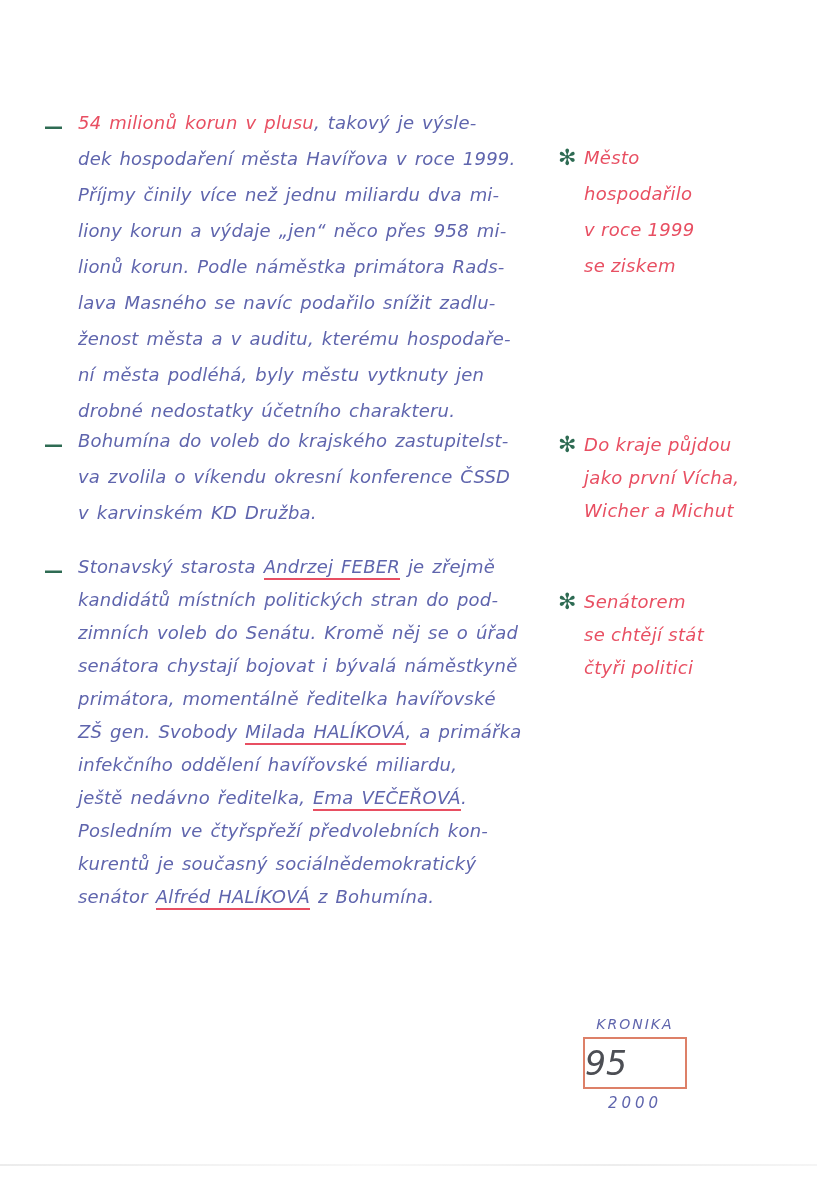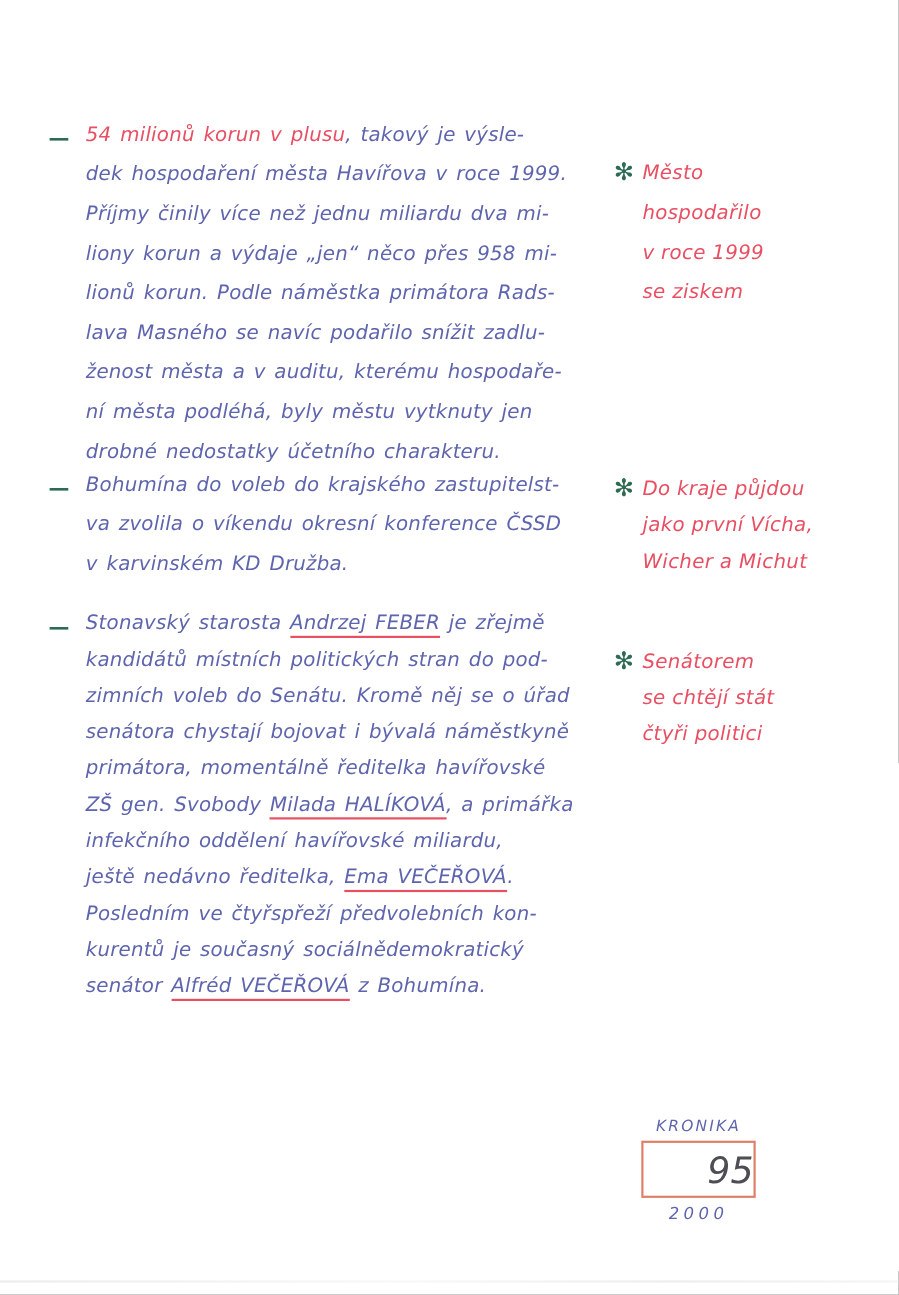--- a/index.html
+++ b/index.html
@@ -84,21 +84,21 @@
     color:var(--ink-blue,#5f65ad);
     font-size:14px;
     letter-spacing:2px;
   }
   .page-box{
     margin-top:5px;
     border:2px solid var(--box-border,#dd8068);
     height:48px;
     display:flex;
     align-items:center;
-    justify-content:flex-end;
+    justify-content:flex-start;
   }
   .page-number{
     color:var(--ink-dark,#4c4e54);
     font-size:33px;
   }
   .year-label{
     margin-top:5px;
     color:var(--ink-blue,#5f65ad);
     font-size:15px;
     letter-spacing:4px;
@@ -140,21 +140,21 @@
         <div class="text-line"><span>Stonavský starosta </span><span class="seg-underline">Andrzej FEBER</span><span> je zřejmě</span></div>
         <div class="text-line"><span>kandidátů místních politických stran do pod-</span></div>
         <div class="text-line"><span>zimních voleb do Senátu. Kromě něj se o úřad</span></div>
         <div class="text-line"><span>senátora chystají bojovat i bývalá náměstkyně</span></div>
         <div class="text-line"><span>primátora, momentálně ředitelka havířovské</span></div>
         <div class="text-line"><span>ZŠ gen. Svobody </span><span class="seg-underline">Milada HALÍKOVÁ</span><span>, a primářka</span></div>
         <div class="text-line"><span>infekčního oddělení havířovské miliardu,</span></div>
         <div class="text-line"><span>ještě nedávno ředitelka, </span><span class="seg-underline">Ema VEČEŘOVÁ</span><span>.</span></div>
         <div class="text-line"><span>Posledním ve čtyřspřeží předvolebních kon-</span></div>
         <div class="text-line"><span>kurentů je současný sociálnědemokratický</span></div>
-        <div class="text-line"><span>senátor </span><span class="seg-underline">Alfréd VEČEŘOVÁ</span><span> z Bohumína.</span></div>
+        <div class="text-line"><span>senátor </span><span class="seg-underline">Alfréd HALÍKOVÁ</span><span> z Bohumína.</span></div>
       </div>
     </div>
 
   <div id="notes-col">
       <div class="note note-0">
         <span class="asterisk-marker">✻</span>
         <div class="note-line">Město</div>
         <div class="note-line">hospodařilo</div>
         <div class="note-line">v roce 1999</div>
         <div class="note-line">se ziskem</div>

